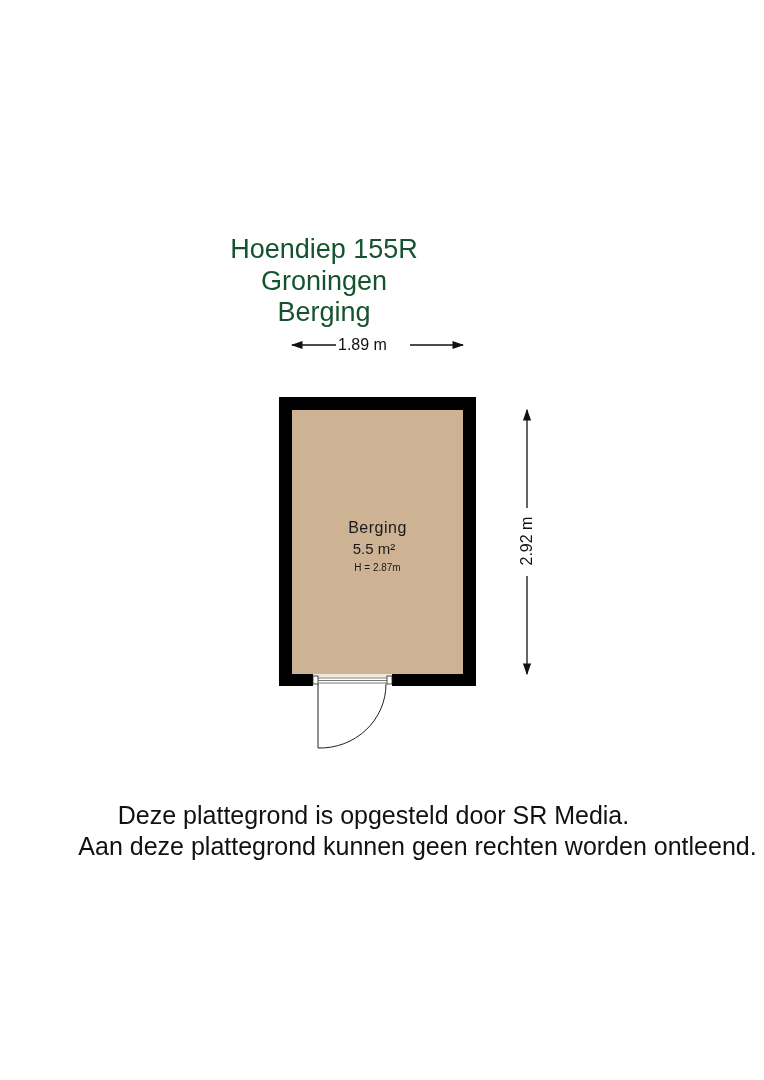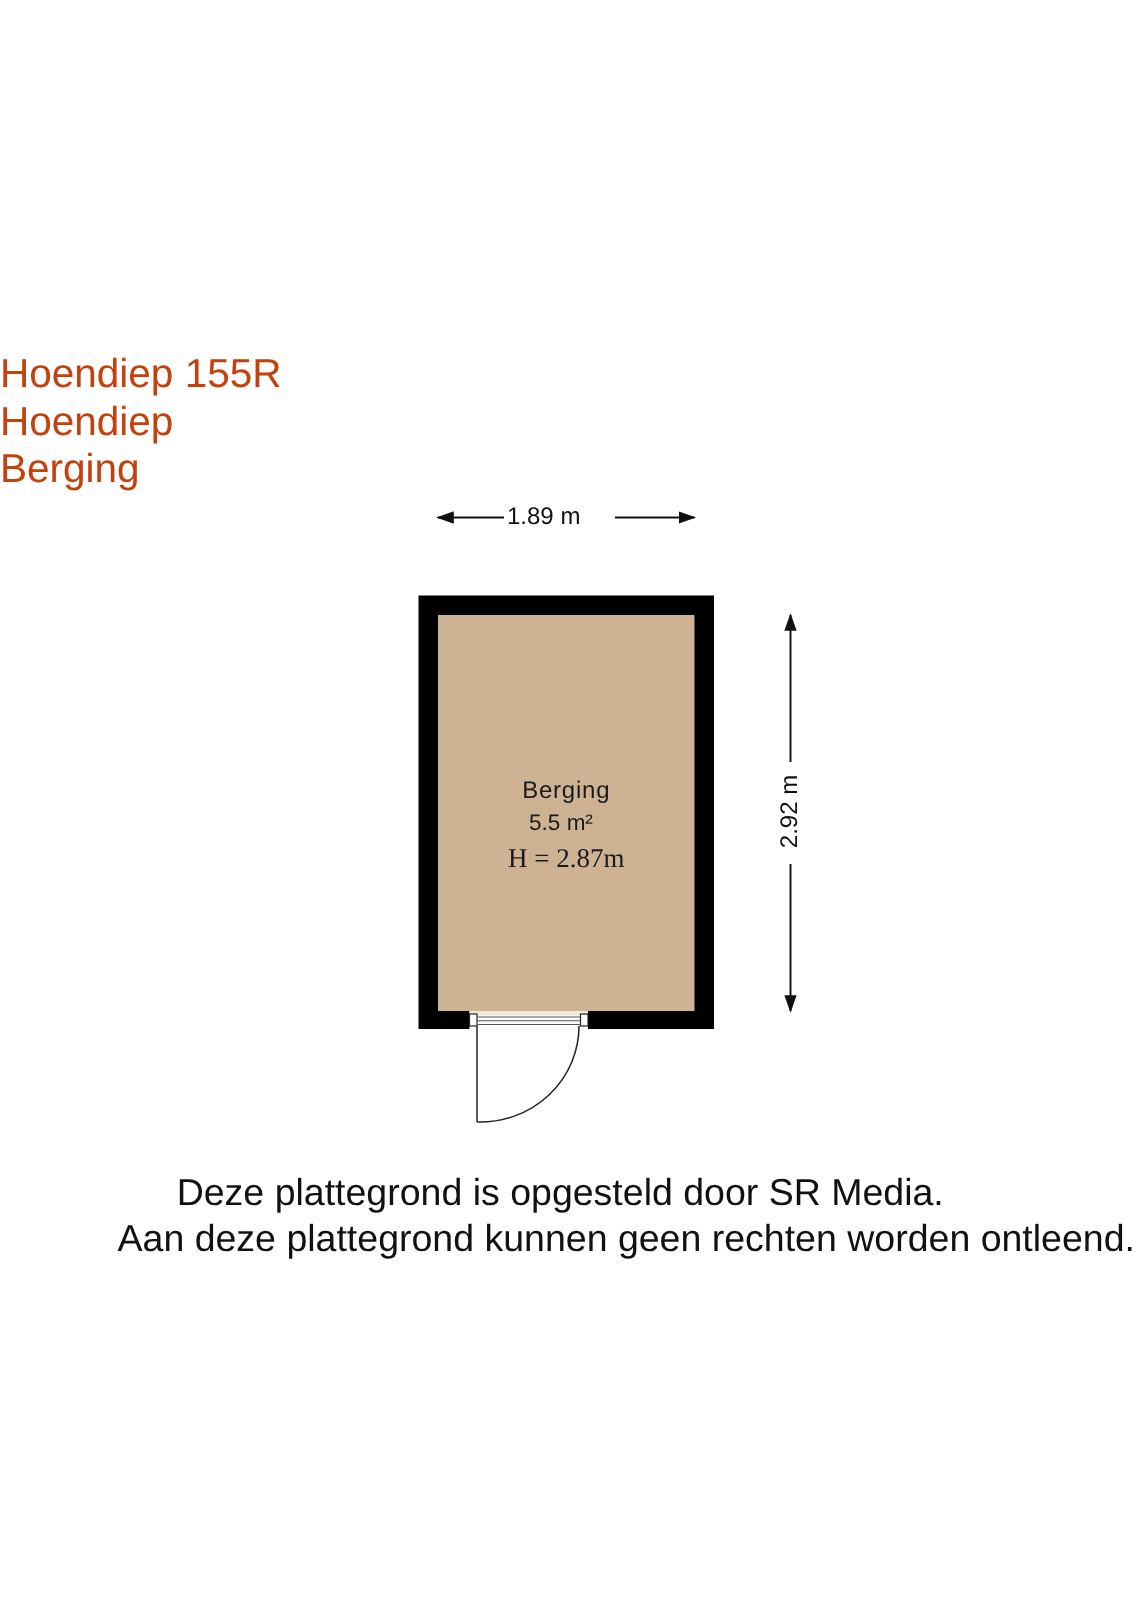--- a/index.html
+++ b/index.html
@@ -1,30 +1,30 @@
 <!DOCTYPE html>
 <html><head>
 <meta charset="utf-8">
 <style>
   html, body { margin:0; padding:0; background:#ffffff; }
   body { width:764px; height:1080px; position:relative; overflow:hidden;
          font-family:"Liberation Sans", sans-serif; color:#111; }
-  .title-line { position:absolute; left:0; width:648px; text-align:left;
-                font-size:27px; line-height:30px; color:#c2410c; }
+  .title-line { position:absolute; left:0; width:648px; text-align:center;
+                font-size:27px; line-height:30px; color:#14532d; }
   .footer-line { position:absolute; left:0; width:747px; text-align:center;
-                 font-size:25px; line-height:30px; color:#111; }
+                 font-size:25px; line-height:30px; color:#111;margin-top:20px; }
   svg { position:absolute; left:0; top:0; }
   .dim-label { position:absolute; font-size:16px; color:#111; background:#fff; }
   .room-label { position:absolute; text-align:center; color:#1a1a1a; }
 </style>
 </head>
 <body>
 
 <div class="title-line" style="top:234px;">Hoendiep 155R</div>
-<div class="title-line" style="top:266px;">Hoendiep</div>
+<div class="title-line" style="top:266px;">Groningen</div>
 <div class="title-line" style="top:297px;">Berging</div>
 
 <svg width="764" height="1080" viewBox="0 0 764 1080">
   <defs>
     <marker id="arrow" viewBox="0 0 10 10" refX="9" refY="5" markerWidth="9" markerHeight="9" orient="auto-start-reverse">
       <path d="M0,1.5 L10,5 L0,8.5 Z" fill="#111"></path>
     </marker>
   </defs>
 
   <g>
@@ -56,16 +56,16 @@
 
     <path d="M318,748 A66,64 0 0 0 386,684" fill="none" stroke="#222" stroke-width="1"></path>
   </g>
 </svg>
 
 <div class="dim-label" style="left:336px; top:336px; padding:0 2px;">1.89 m</div>
 <div class="dim-label" style="left:496px; top:532px; transform:rotate(-90deg); transform-origin:center; width:62px; text-align:center; padding:0;">2.92 m</div>
 
 <div class="room-label" style="left:292px; top:519px; width:171px; font-size:16px; letter-spacing:0.5px;">Berging</div>
 <div class="room-label" style="left:292px; top:540px; width:164px; font-size:15px;">5.5 m²</div>
-<div class="room-label" style="left:292px; top:562px; width:171px; font-size:18px;font-family:Liberation Serif, serif;">H = 2.87m</div>
+<div class="room-label" style="left:292px; top:562px; width:171px; font-size:10px;">H = 2.87m</div>
 
 <div class="footer-line" style="top:780px;">Deze plattegrond is opgesteld door SR Media.</div>
 <div class="footer-line" style="top:811px;padding-left:44px;">Aan deze plattegrond kunnen geen rechten worden ontleend.</div>
 
 </body></html>

